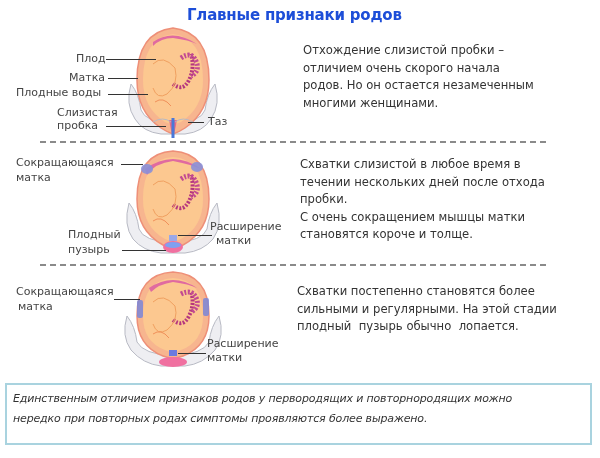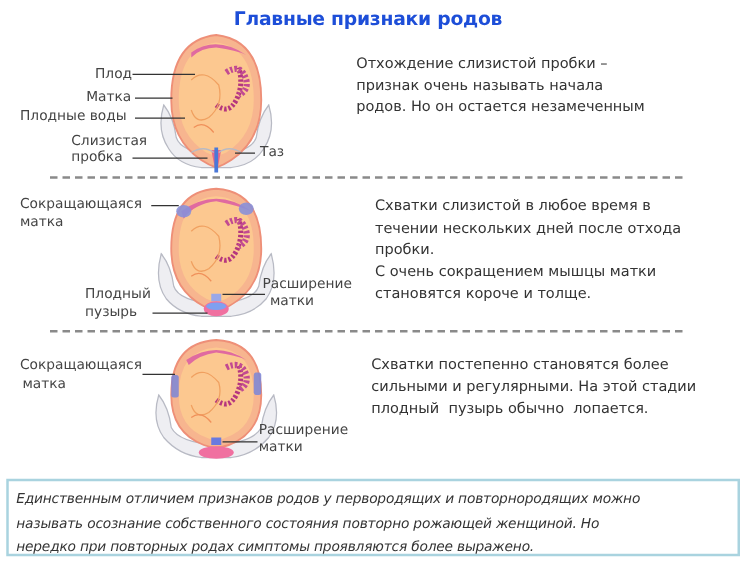--- a/index.html
+++ b/index.html
@@ -84,24 +84,25 @@
   <span class="label" style="left:16px; top:66px;">Плодные воды</span>
   <div class="leader" style="left:108px; top:74px; width:40px;"></div>
 
   <span class="label" style="left:57px; top:86px;">Слизистая</span>
   <span class="label" style="left:57px; top:99px;">пробка</span>
   <div class="leader" style="left:106px; top:106px; width:60px;"></div>
 
   <div class="leader" style="left:188px; top:102px; width:16px;"></div>
   <span class="label" style="left:208px; top:95px;">Таз</span>
 
-  <div class="desc" style="left:285px; top:22px;">
+  <div class="desc" style="left:303px; top:22px;">
     <div>Отхождение слизистой пробки –</div>
-    <div>признак очень называть начала</div>
+    <div>отличием очень скорого начала</div>
     <div>родов. Но он остается незамеченным</div>
+    <div>многими женщинами.</div>
   </div>
 </div>
 
 <div class="divider" style="top:141px;"></div>
 
 <div class="section sec2">
   <div class="illus" style="left:123px; top:4px;">
     <svg width="100" height="112" viewBox="0 0 100 112">
       <path d="M6 56 Q0 78 10 92 Q20 104 38 106 L62 106 Q80 104 90 92 Q100 78 94 56 Q86 66 84 82 Q80 94 50 96 Q20 94 16 82 Q14 66 6 56 Z" fill="#eeeef2" stroke="#b8bac4" stroke-width="1"></path>
       <path d="M50 4 Q86 6 86 52 Q86 84 60 98 Q50 102 40 98 Q14 84 14 52 Q14 6 50 4 Z" fill="#f7b58f" stroke="#ee8f78" stroke-width="1.5"></path>
@@ -170,15 +171,14 @@
 
   <div class="desc" style="left:297px; top:26px;">
     <div>Схватки постепенно становятся более</div>
     <div>сильными и регулярными. На этой стадии</div>
     <div style="white-space:pre;">плодный  пузырь обычно  лопается.</div>
   </div>
 </div>
 
 <div class="note-box">
   <div class="note-line">Единственным отличием признаков родов у первородящих и повторнородящих можно</div>
-  <div class="note-line">называть осознание собственного состояния повторно рожающей женщиной. Но</div>
   <div class="note-line">нередко при повторных родах симптомы проявляются более выражено.</div>
 </div>
 
 </body></html>

